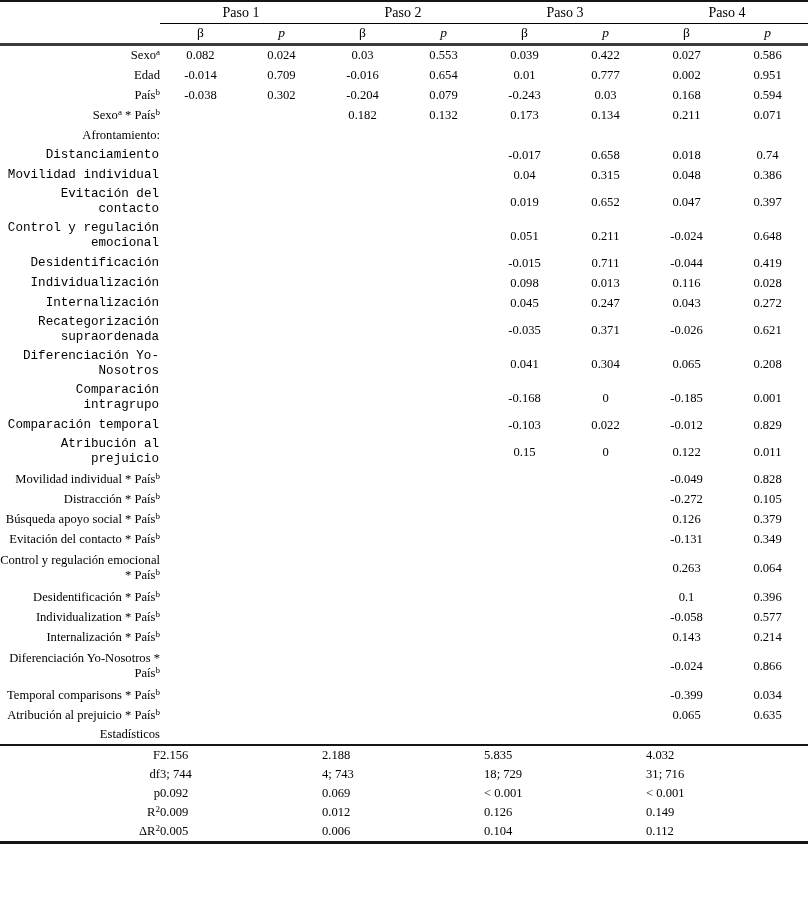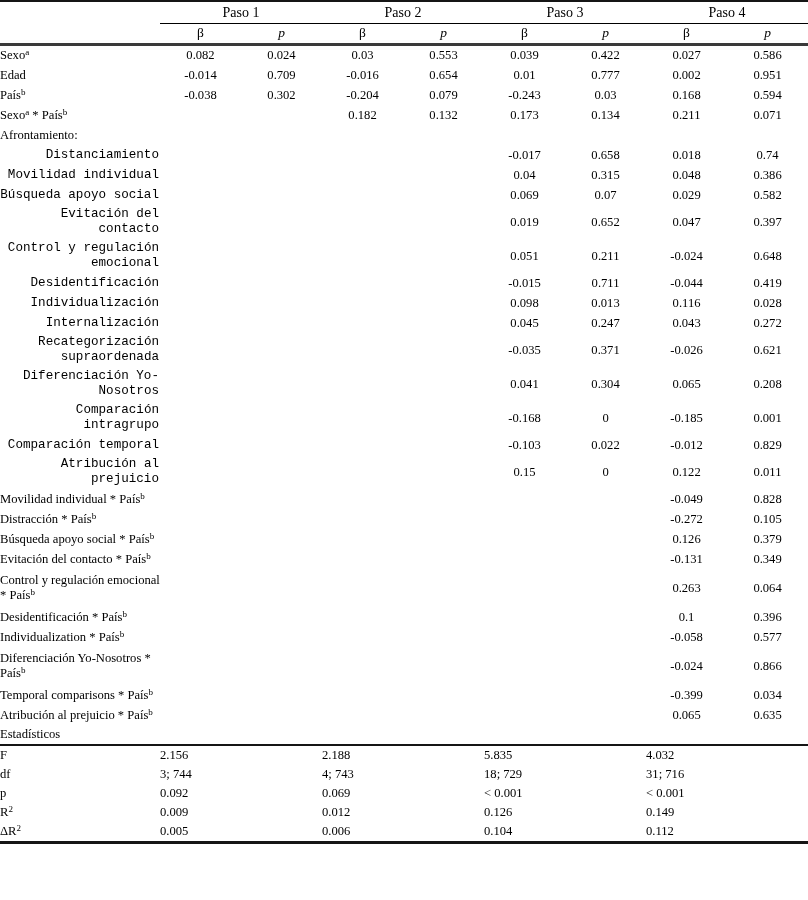--- a/index.html
+++ b/index.html
@@ -49,21 +49,21 @@
     font-weight: normal;
     font-size: 12.6px;
     padding: 2px 0;
     vertical-align: middle;
     line-height: 15px;
   }
   tbody.body-rows tr { height: 20px; }
   tbody.body-rows tr.tall { height: 27px; }
   tbody.body-rows tr.twoline td, tbody.body-rows tr.twoline th { padding: 4px 0; }
   th.lbl {
-    text-align: left;
+    text-align: right;
     white-space: pre-line;
     padding-left: 1px;
   }
   th.lbl.indent { text-align: right; padding-right: 1px; font-family: Liberation Mono, monospace; }
   th.lbl.it { }
   td.val { text-align: center; }
 
   
   tbody.stats-rows { border-top: 2px solid #151515; }
   tbody.stats-rows tr { height: 19px; }
@@ -183,31 +183,20 @@
           <td class="val"></td>
           <td class="val"></td>
           <td class="val"></td>
           <td class="val"></td>
           <td class="val">0.04</td>
           <td class="val">0.315</td>
           <td class="val">0.048</td>
           <td class="val">0.386</td>
         </tr>
         <tr>
-          <th class="lbl indent">Búsqueda apoyo social</th>
-          <td class="val"></td>
-          <td class="val"></td>
-          <td class="val"></td>
-          <td class="val"></td>
-          <td class="val">0.069</td>
-          <td class="val">0.07</td>
-          <td class="val">0.029</td>
-          <td class="val">0.582</td>
-        </tr>
-        <tr>
           <th class="lbl indent">Evitación del contacto</th>
           <td class="val"></td>
           <td class="val"></td>
           <td class="val"></td>
           <td class="val"></td>
           <td class="val">0.019</td>
           <td class="val">0.652</td>
           <td class="val">0.047</td>
           <td class="val">0.397</td>
         </tr>
@@ -380,20 +369,31 @@
         <tr>
           <th class="lbl">Individualization * País<sup>b</sup></th>
           <td class="val"></td>
           <td class="val"></td>
           <td class="val"></td>
           <td class="val"></td>
           <td class="val"></td>
           <td class="val"></td>
           <td class="val">-0.058</td>
           <td class="val">0.577</td>
+        </tr>
+        <tr>
+          <th class="lbl">Internalización * País<sup>b</sup></th>
+          <td class="val"></td>
+          <td class="val"></td>
+          <td class="val"></td>
+          <td class="val"></td>
+          <td class="val"></td>
+          <td class="val"></td>
+          <td class="val">0.143</td>
+          <td class="val">0.214</td>
         </tr>
         <tr class="twoline">
           <th class="lbl">Diferenciación Yo-Nosotros *
 País<sup>b</sup></th>
           <td class="val"></td>
           <td class="val"></td>
           <td class="val"></td>
           <td class="val"></td>
           <td class="val"></td>
           <td class="val"></td>

